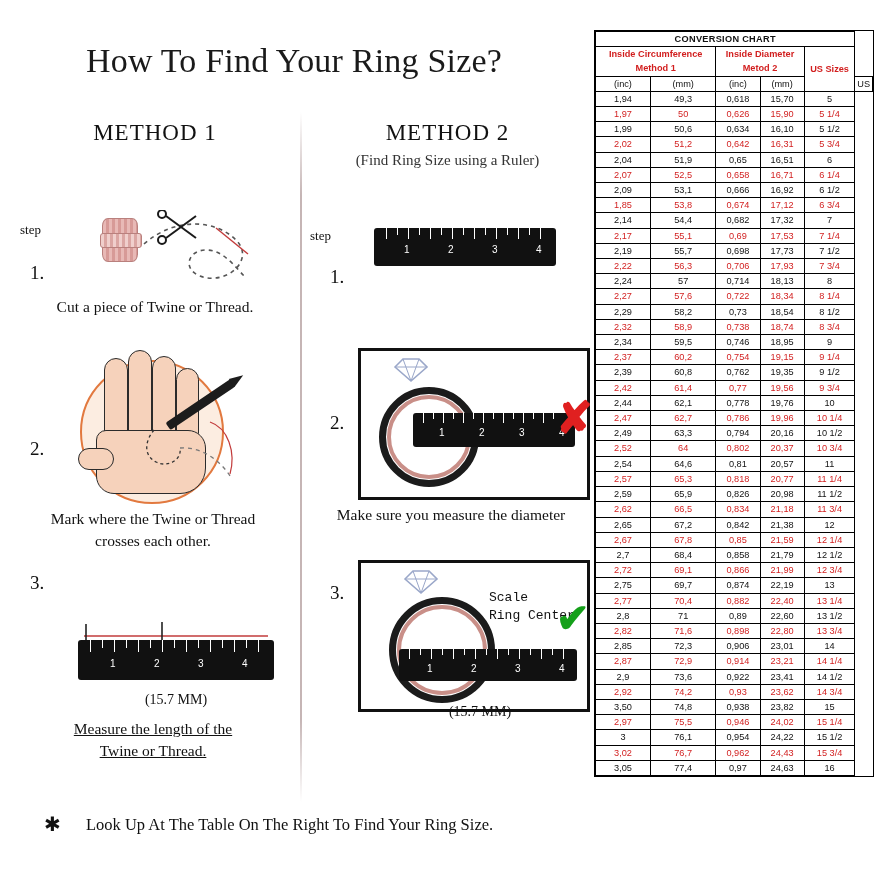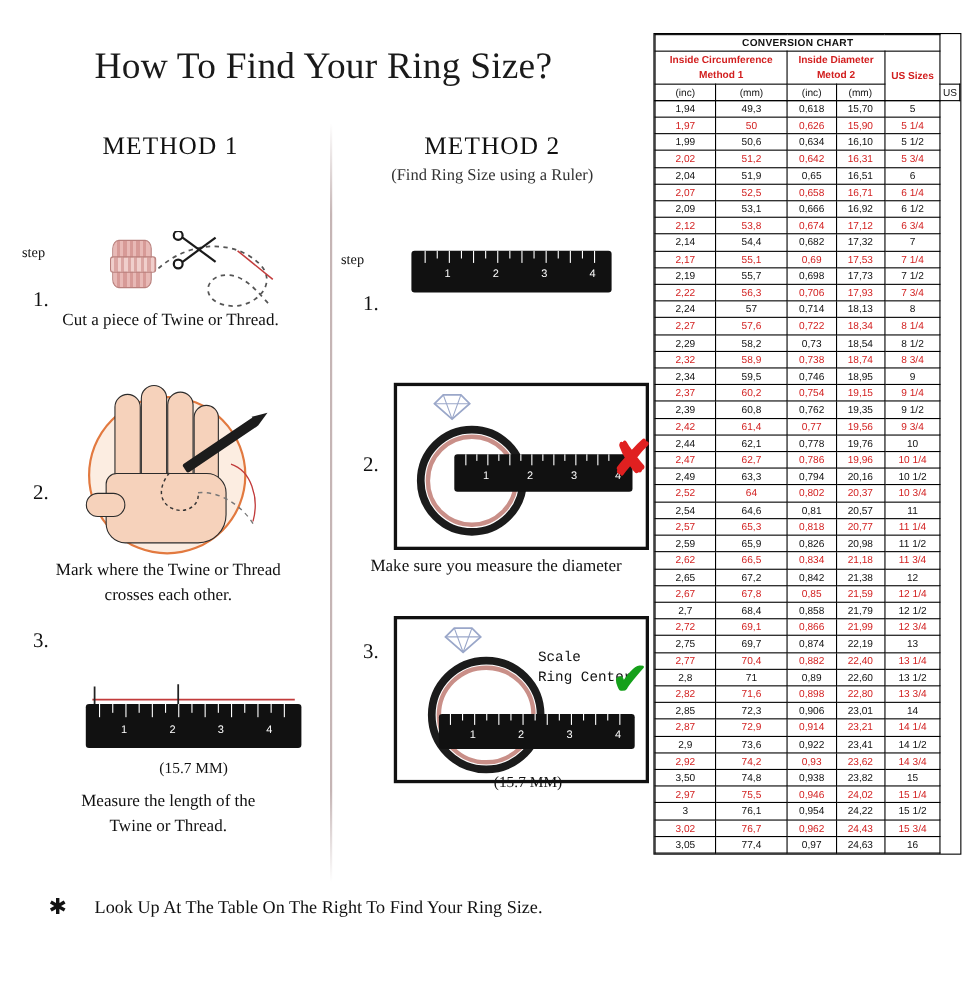--- a/index.html
+++ b/index.html
@@ -104,21 +104,21 @@
       <path d="M48,34 C80,6 120,10 140,30 C160,50 130,76 104,66 C86,59 92,40 110,40 C128,40 140,58 150,68" fill="none" stroke="#555" stroke-width="1.6" stroke-dasharray="4,4"></path>
       <path d="M120,18 L152,44" stroke="#c23b3b" stroke-width="1.4"></path>
       <g stroke="#1a1a1a" stroke-width="2" fill="none">
         <path d="M70,6 L100,28"></path>
         <path d="M70,28 L100,6"></path>
         <circle cx="66" cy="4" r="4"></circle>
         <circle cx="66" cy="30" r="4"></circle>
       </g>
     </svg>
   </div>
-  <div class="cap" style="left:12px;top:280px;width:286px;">Cut a piece of  Twine or Thread.</div>
+  <div class="cap" style="left:12px;top:296px;width:286px;">Cut a piece of  Twine or Thread.</div>
 
   <div class="stepnum" style="left:30px;top:438px;">2.</div>
   <div class="handwrap">
     <div class="ovalglow" style="background:rgba(243,173,120,.22);"></div>
 
     <div class="finger" style="left:44px;top:2px;width:22px;height:86px;"></div>
     <div class="finger" style="left:68px;top:-6px;width:22px;height:96px;"></div>
     <div class="finger" style="left:92px;top:0px;width:22px;height:92px;"></div>
     <div class="finger" style="left:116px;top:12px;width:21px;height:80px;"></div>
     <div class="palm" style="left:36px;top:74px;width:108px;height:62px;"></div>
@@ -156,21 +156,21 @@
       <div class="tick" style="left:156px;height:12px;"></div>
         <div class="tick" style="left:168px;height:8px;"></div>
       <div class="tick" style="left:180px;height:12px;"></div>
       <div class="num" style="left:32px;top:18px;">1</div>
       <div class="num" style="left:76px;top:18px;">2</div>
       <div class="num" style="left:120px;top:18px;">3</div>
       <div class="num" style="left:164px;top:18px;">4</div>
     </div>
   </div>
   <div class="mmcap" style="left:86px;top:692px;width:180px;">(15.7 MM)</div>
-  <div class="cap" style="left:8px;top:718px;width:290px;"><span style="white-space:pre-line;">Measure the length of the
+  <div class="cap" style="left:8px;top:718px;width:290px;text-decoration:underline;"><span style="white-space:pre-line;">Measure the length of the
 Twine or Thread.</span></div>
 
   <div class="stepword" style="left:310px;top:228px;">step</div>
   <div class="stepnum" style="left:330px;top:266px;">1.</div>
 
   <div class="ruler" style="left:374px;top:228px;width:182px;height:38px;">
     <div class="tick" style="left:12px;height:11px;"></div>
       <div class="tick" style="left:23px;height:7px;"></div>
     <div class="tick" style="left:34px;height:11px;"></div>
       <div class="tick" style="left:45px;height:7px;"></div>
@@ -334,21 +334,21 @@
             <td>6 1/4</td>
           </tr>
           <tr>
             <td>2,09</td>
             <td>53,1</td>
             <td>0,666</td>
             <td>16,92</td>
             <td>6 1/2</td>
           </tr>
           <tr class="red">
-            <td>2,12</td>
+            <td>1,85</td>
             <td>53,8</td>
             <td>0,674</td>
             <td>17,12</td>
             <td>6 3/4</td>
           </tr>
           <tr>
             <td>2,14</td>
             <td>54,4</td>
             <td>0,682</td>
             <td>17,32</td>

